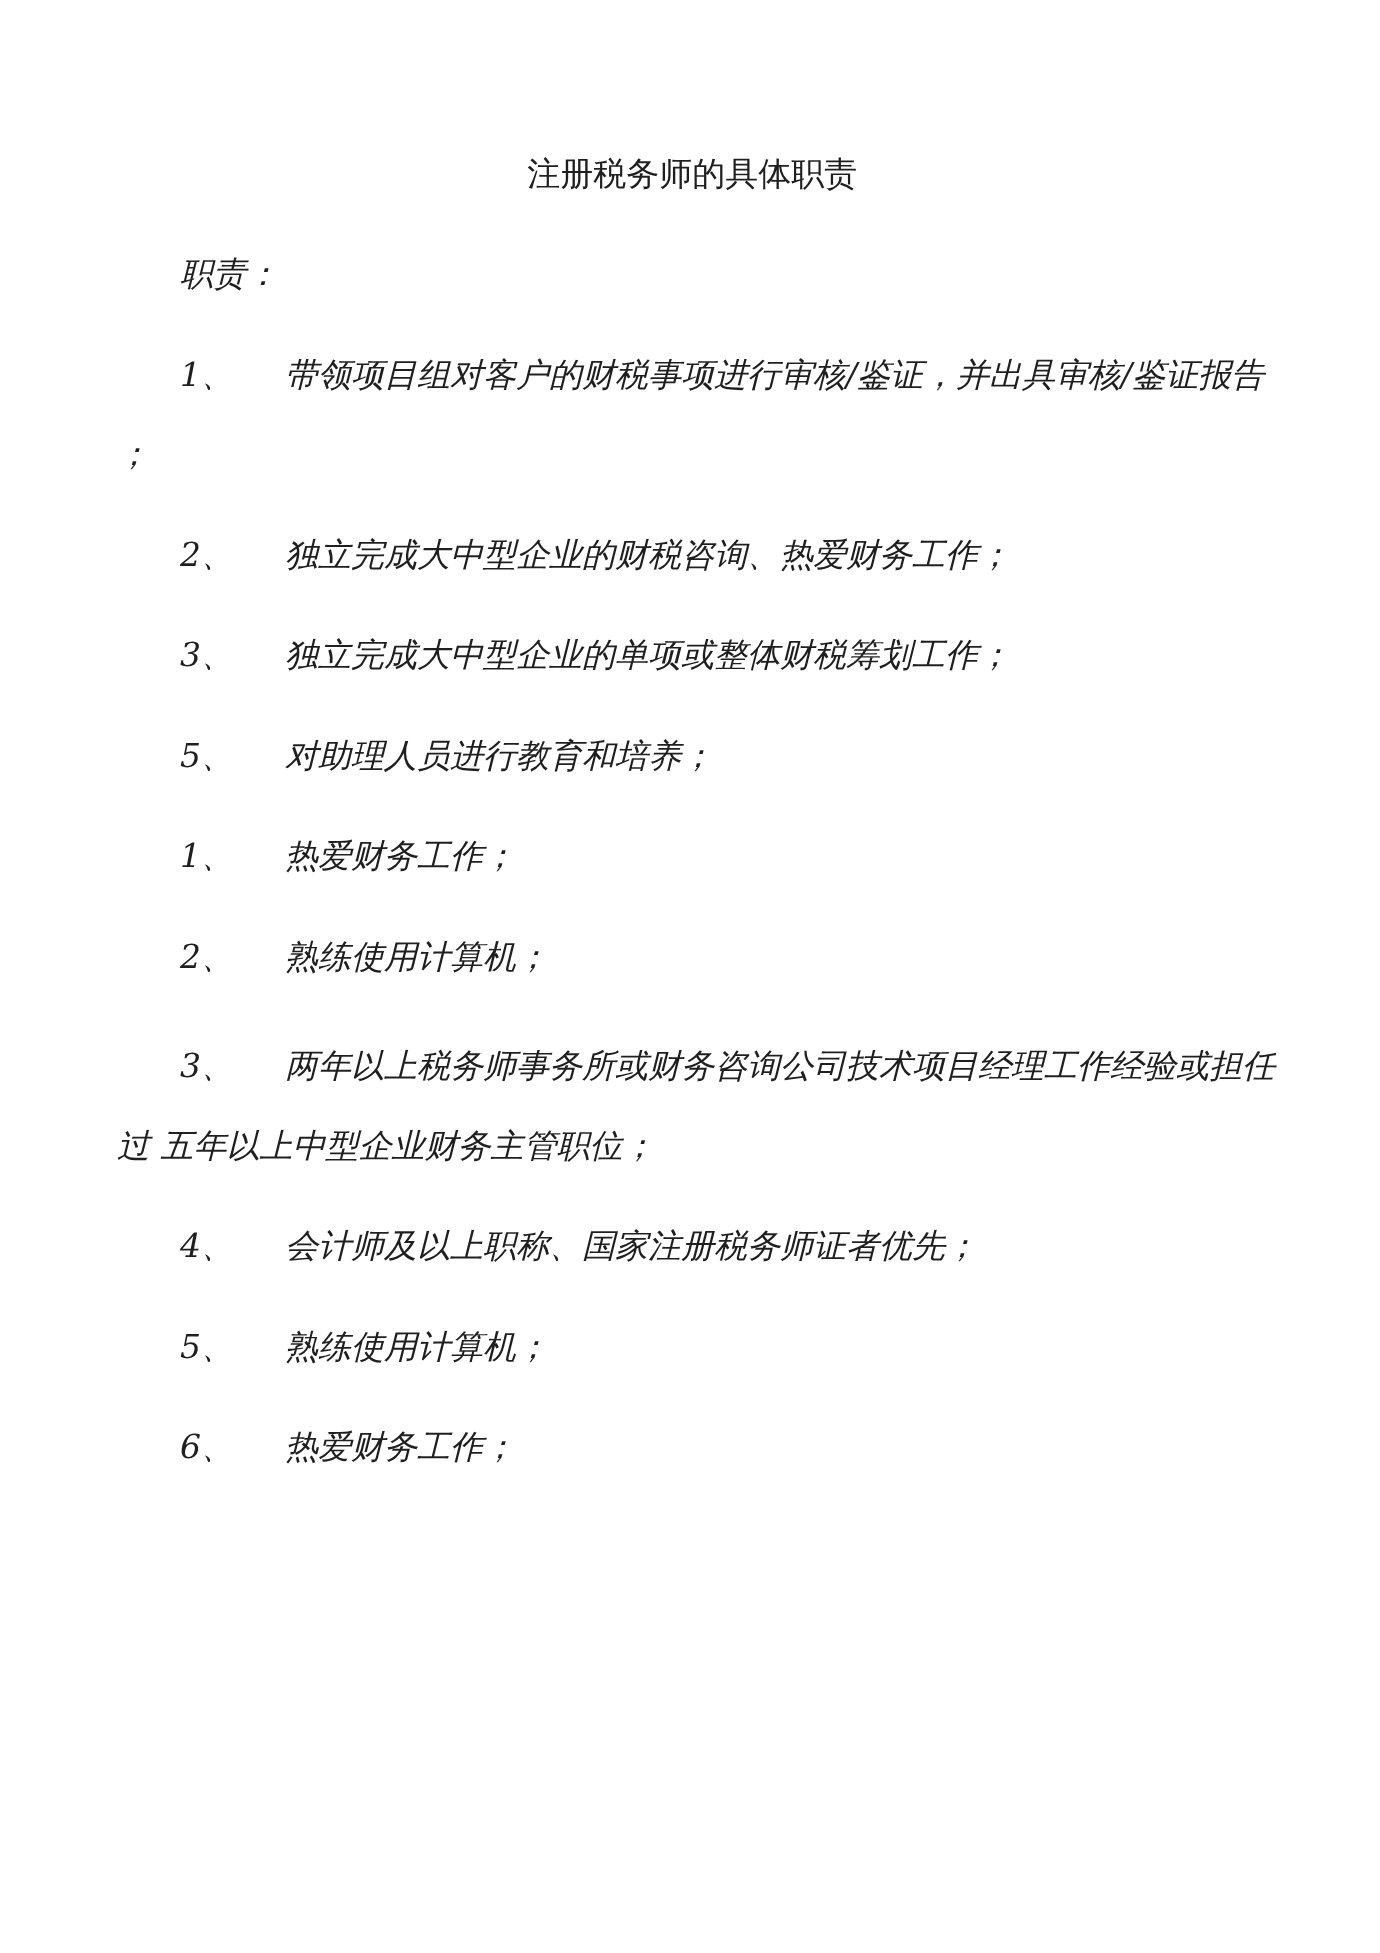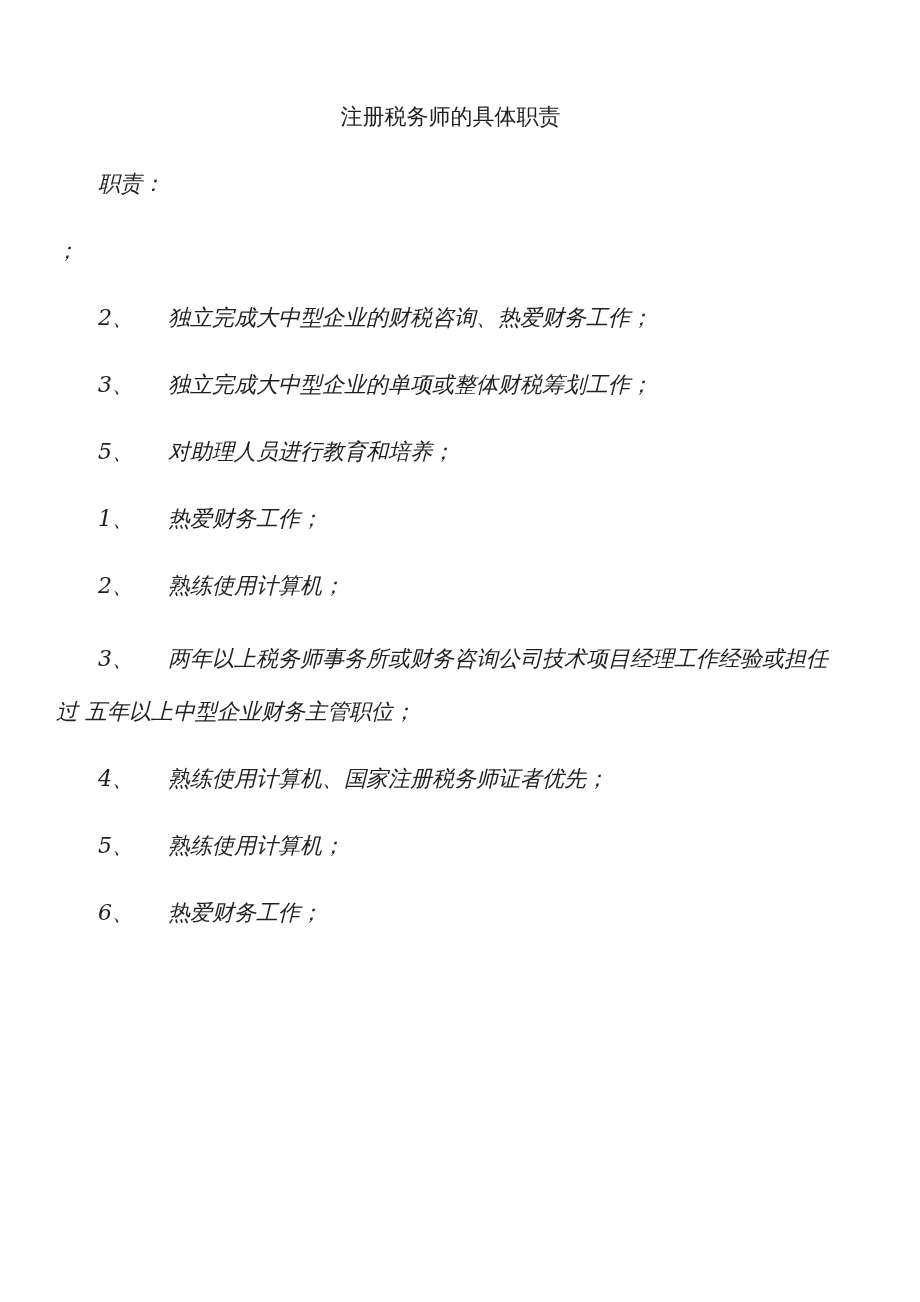--- a/index.html
+++ b/index.html
@@ -10,21 +10,21 @@
     height: 1302px;
     margin: 0 auto;
     background: #ffffff;
     color: #1f1f1f;
     font-family: "DejaVu Serif", "Liberation Serif", serif;
     font-size: 22px;
     line-height: 53px;
     overflow: hidden;
   }
   .content {
-    padding-left: 56px;
+    padding-left: 78px;
     padding-right: 75px;
   }
   .title {
     margin-top: 90px;
     text-align: center;
     white-space: nowrap;
   }
   .para { margin-top: 14px; font-style: italic; }
   .para.heading { padding-left: 42px; }
   .para.requirements-heading { margin-top: 27px; }
@@ -38,20 +38,21 @@
 <body>
 
 <div class="page">
   <div class="content">
 
     <div class="title">注册税务师的具体职责</div>
 
     <div class="para heading">职责：</div>
 
     <div class="para item">
+      <div class="line first"><span class="num">1、</span><span class="txt">带领项目组对客户的财税事项进行审核/鉴证，并出具审核/鉴证报告</span></div>
       <div class="line wrap">；</div>
     </div>
 
     <div class="para item">
       <div class="line first"><span class="num">2、</span><span class="txt">独立完成大中型企业的财税咨询、热爱财务工作；</span></div>
     </div>
 
     <div class="para item">
       <div class="line first"><span class="num">3、</span><span class="txt">独立完成大中型企业的单项或整体财税筹划工作；</span></div>
     </div>
@@ -69,21 +70,21 @@
     <div class="para item">
       <div class="line first"><span class="num">2、</span><span class="txt">熟练使用计算机；</span></div>
     </div>
 
     <div class="para item extra-space">
       <div class="line first"><span class="num">3、</span><span class="txt">两年以上税务师事务所或财务咨询公司技术项目经理工作经验或担任</span></div>
       <div class="line wrap">过 五年以上中型企业财务主管职位；</div>
     </div>
 
     <div class="para item">
-      <div class="line first"><span class="num">4、</span><span class="txt">熟练使用计算机、国家注册税务师证者优先；</span></div>
+      <div class="line first"><span class="num">4、</span><span class="txt">会计师及以上职称、国家注册税务师证者优先；</span></div>
     </div>
 
     <div class="para item">
       <div class="line first"><span class="num">5、</span><span class="txt">熟练使用计算机；</span></div>
     </div>
 
     <div class="para item">
       <div class="line first"><span class="num">6、</span><span class="txt">热爱财务工作；</span></div>
     </div>
 

